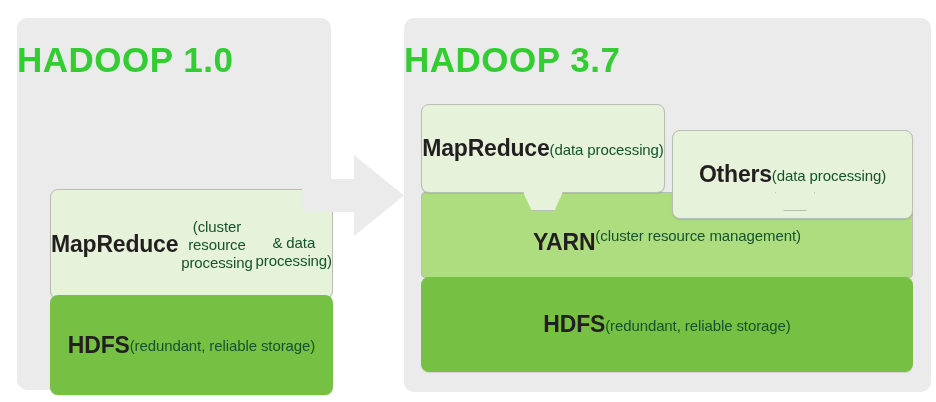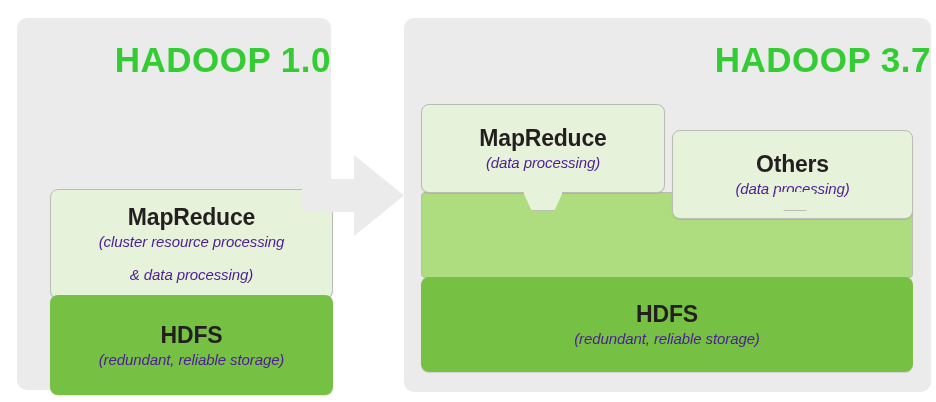--- a/index.html
+++ b/index.html
@@ -27,55 +27,54 @@
     background: #ebebeb;
     border-radius: 10px;
   }
   #panel-v1 { left: 17px;  top: 18px; width: 314px; height: 372px; }
   #panel-v2 { left: 404px; top: 18px; width: 527px; height: 374px; }
 
   .panel-title {
     position: absolute;
     left: 0;
     right: 0;
-    text-align: right;
+    text-align: left;
     color: #33cc33;
     font-weight: bold;
     font-size: 35px;
     letter-spacing: 0.5px;
     line-height: 40px;
     font-family: "Liberation Sans", sans-serif;
   }
   #panel-v1 .panel-title { top: 22px; }
   #panel-v2 .panel-title { top: 22px; }
 
   
   .box {
     position: absolute;
     box-sizing: border-box;
     display: flex;
-    flex-direction: column;
+    flex-direction: row;
     align-items: center;
     justify-content: center;
     text-align: center;
   }
   .box .box-title {
     font-weight: bold;
     color: #231f20;
     font-size: 23px;
     line-height: 27px;
     letter-spacing: -0.2px;
   }
   .box .box-sub {
-    color: #4c1d95;
+    color: #14532d;
     font-size: 15px;
     line-height: 18px;
     margin-top: 2px;
     letter-spacing: -0.1px;
-    font-style: italic;
   }
 
   
   .box-pale {
     background: #e6f2da;
     border: 1px solid #b9bdb4;
     border-radius: 8px;
     box-shadow: 0 1px 1px rgba(0,0,0,0.10);
   }
   
@@ -162,20 +161,22 @@
     <svg width="102" height="81" viewBox="0 0 102 81" xmlns="http://www.w3.org/2000/svg">
       <polygon points="0,24 52,24 52,0 102,40.5 52,81 52,57 0,57" fill="#ebebeb"></polygon>
     </svg>
   </div>
 
   <div class="panel" id="panel-v2">
     <div class="panel-title">HADOOP 3.7</div>
   </div>
 
   <div class="box box-mid" id="v2-yarn">
+    <div class="box-title">YARN</div>
+    <div class="box-sub">(cluster resource management)</div>
   </div>
 
   <div class="box box-strong" id="v2-hdfs">
     <div class="box-title">HDFS</div>
     <div class="box-sub">(redundant, reliable storage)</div>
   </div>
 
   <div class="box box-pale" id="v2-mapreduce">
     <div class="box-title">MapReduce</div>
     <div class="box-sub">(data processing)</div>

